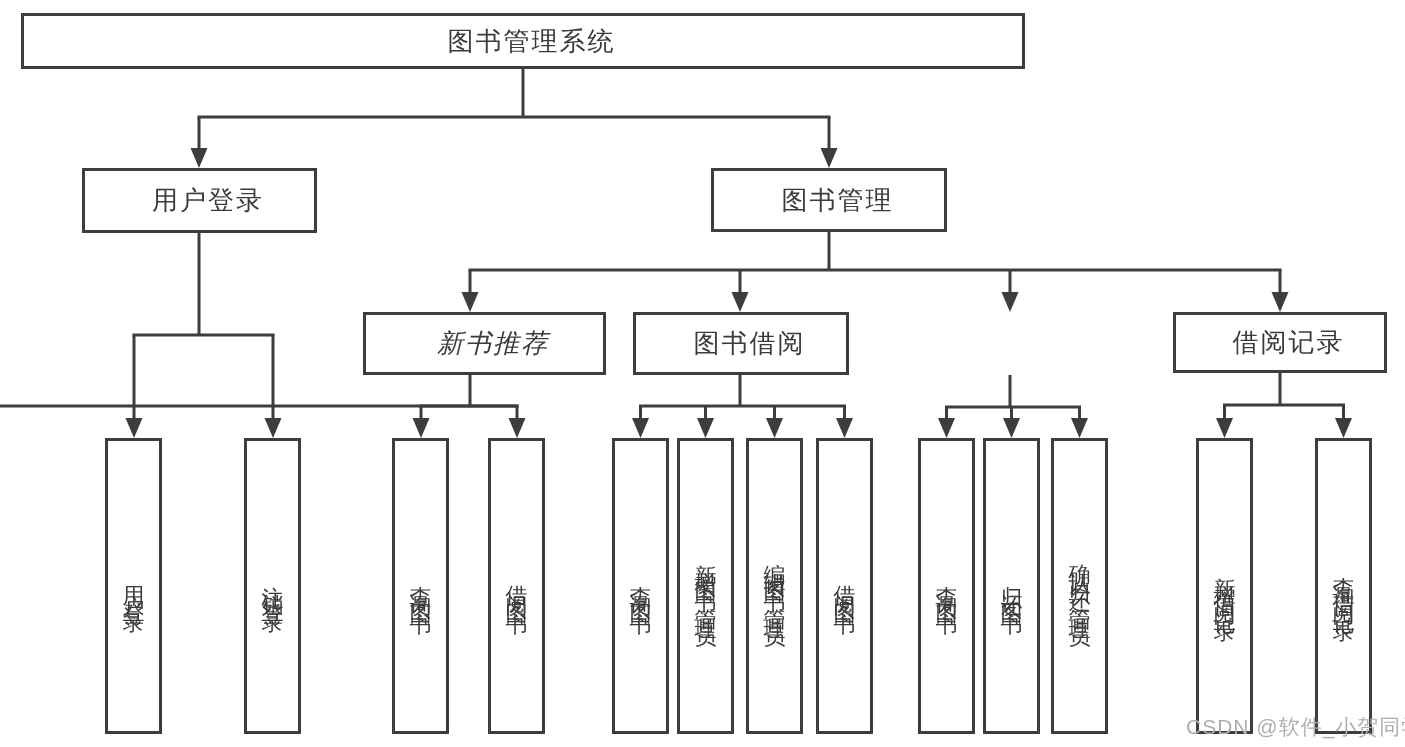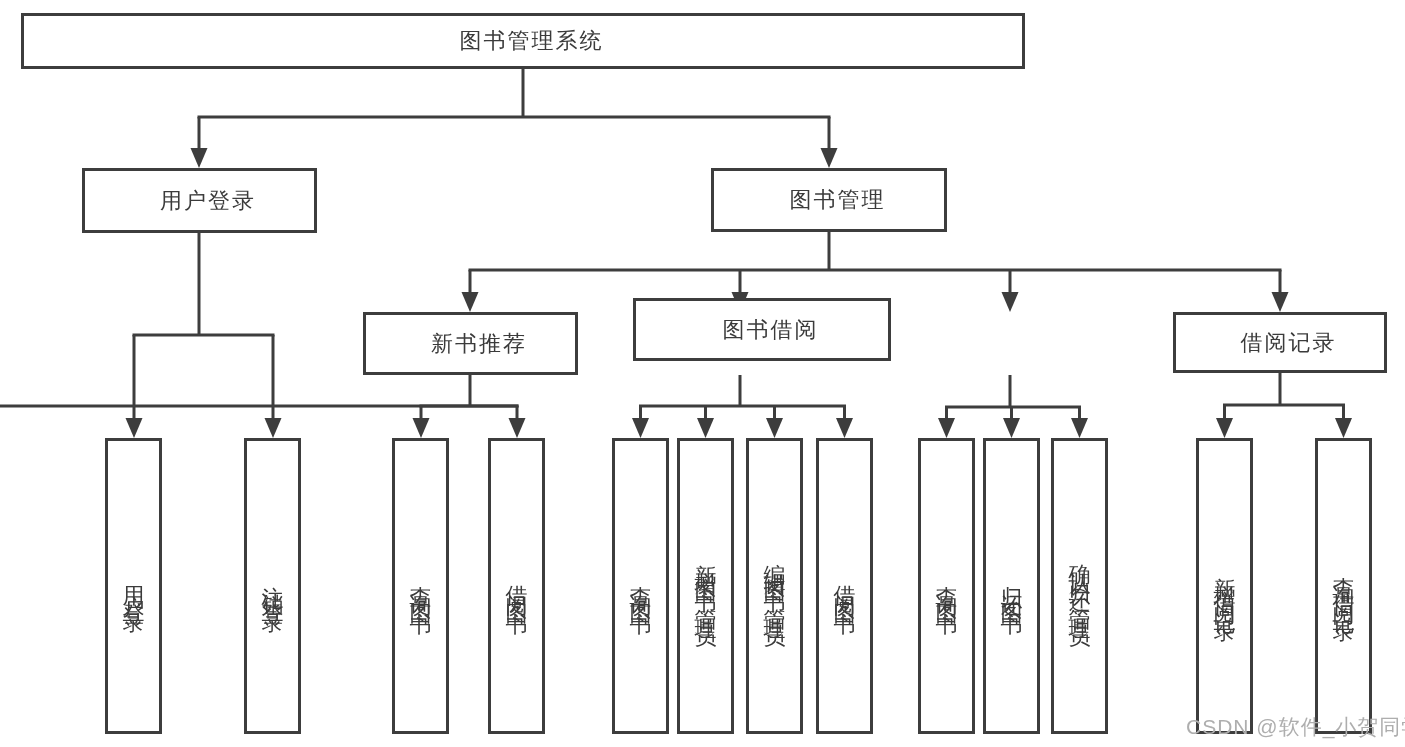--- a/index.html
+++ b/index.html
@@ -18,21 +18,21 @@
   }
   .node {
     position: absolute;
     box-sizing: border-box;
     border: 3px solid #3d3d3d;
     background: #ffffff;
     display: flex;
     align-items: center;
     justify-content: center;
     color: #3b3b3b;
-    font-size: 22px;
+    font-size: 26px;
     letter-spacing: 2px;
     padding-left: 17px;
   }
   .vnode {
     position: absolute;
     box-sizing: border-box;
     border: 3px solid #3d3d3d;
     background: #ffffff;
     width: 57px;
     top: 438px;
@@ -135,24 +135,24 @@
     <span>图书管理系统</span>
   </div>
 
   <div class="node" style="left:82px; top:168px; width:235px; height:65px;">
     <span>用户登录</span>
   </div>
   <div class="node" style="left:711px; top:168px; width:236px; height:64px;">
     <span>图书管理</span>
   </div>
 
-  <div class="node" style="left:363px; top:312px; width:215px; height:63px;">
+  <div class="node" style="left:363px; top:312px; width:243px; height:63px;font-style:italic;">
     <span>新书推荐</span>
   </div>
-  <div class="node" style="left:633px; top:298px; width:258px; height:63px;">
+  <div class="node" style="left:633px; top:312px; width:216px; height:63px;">
     <span>图书借阅</span>
   </div>
   <div class="node" style="left:1173px; top:312px; width:214px; height:61px;">
     <span>借阅记录</span>
   </div>
 
   <div class="vnode" style="left:105px;">
     <span class="vtext">用户登录</span>
   </div>
   <div class="vnode" style="left:244px;">

